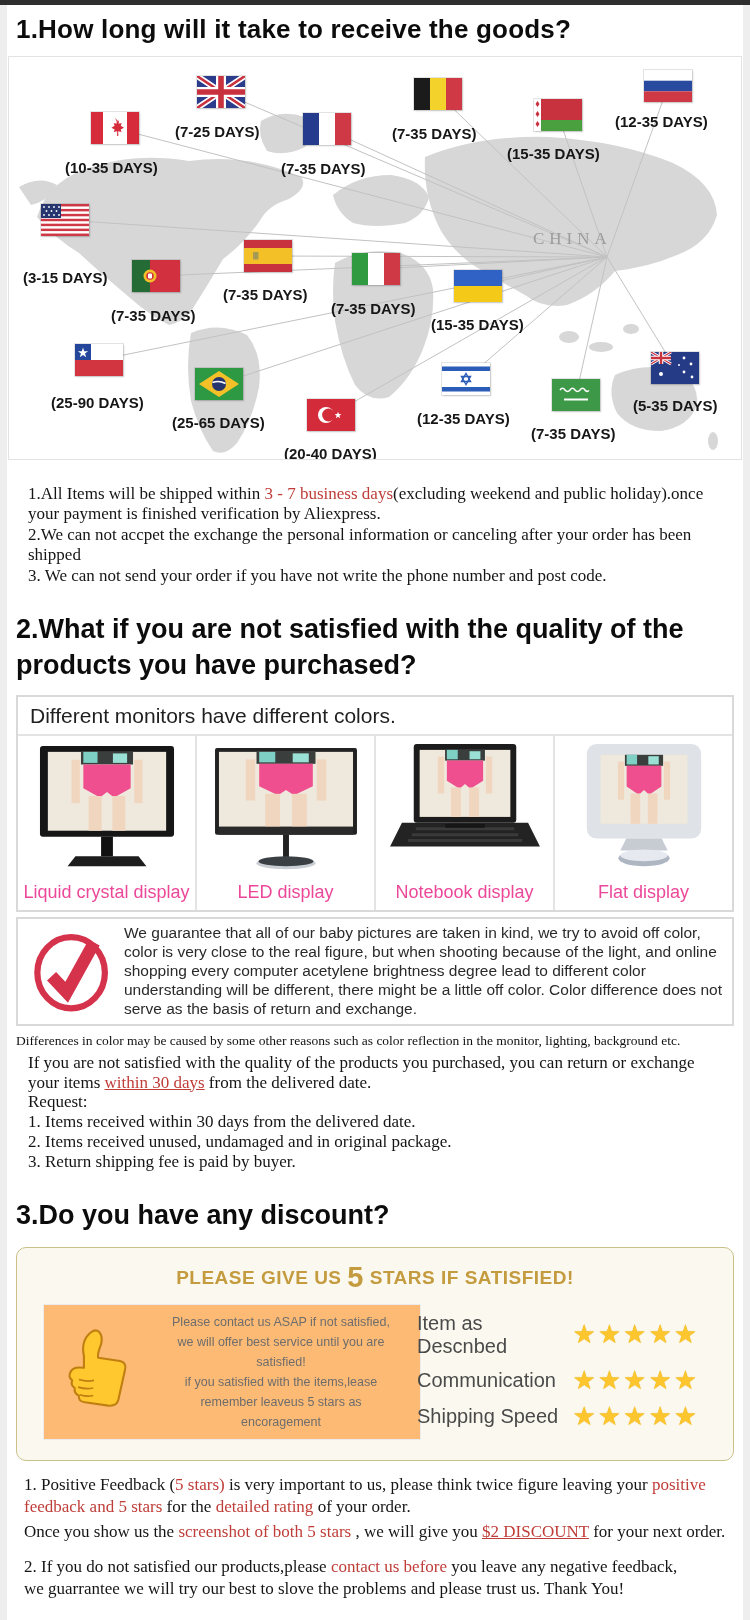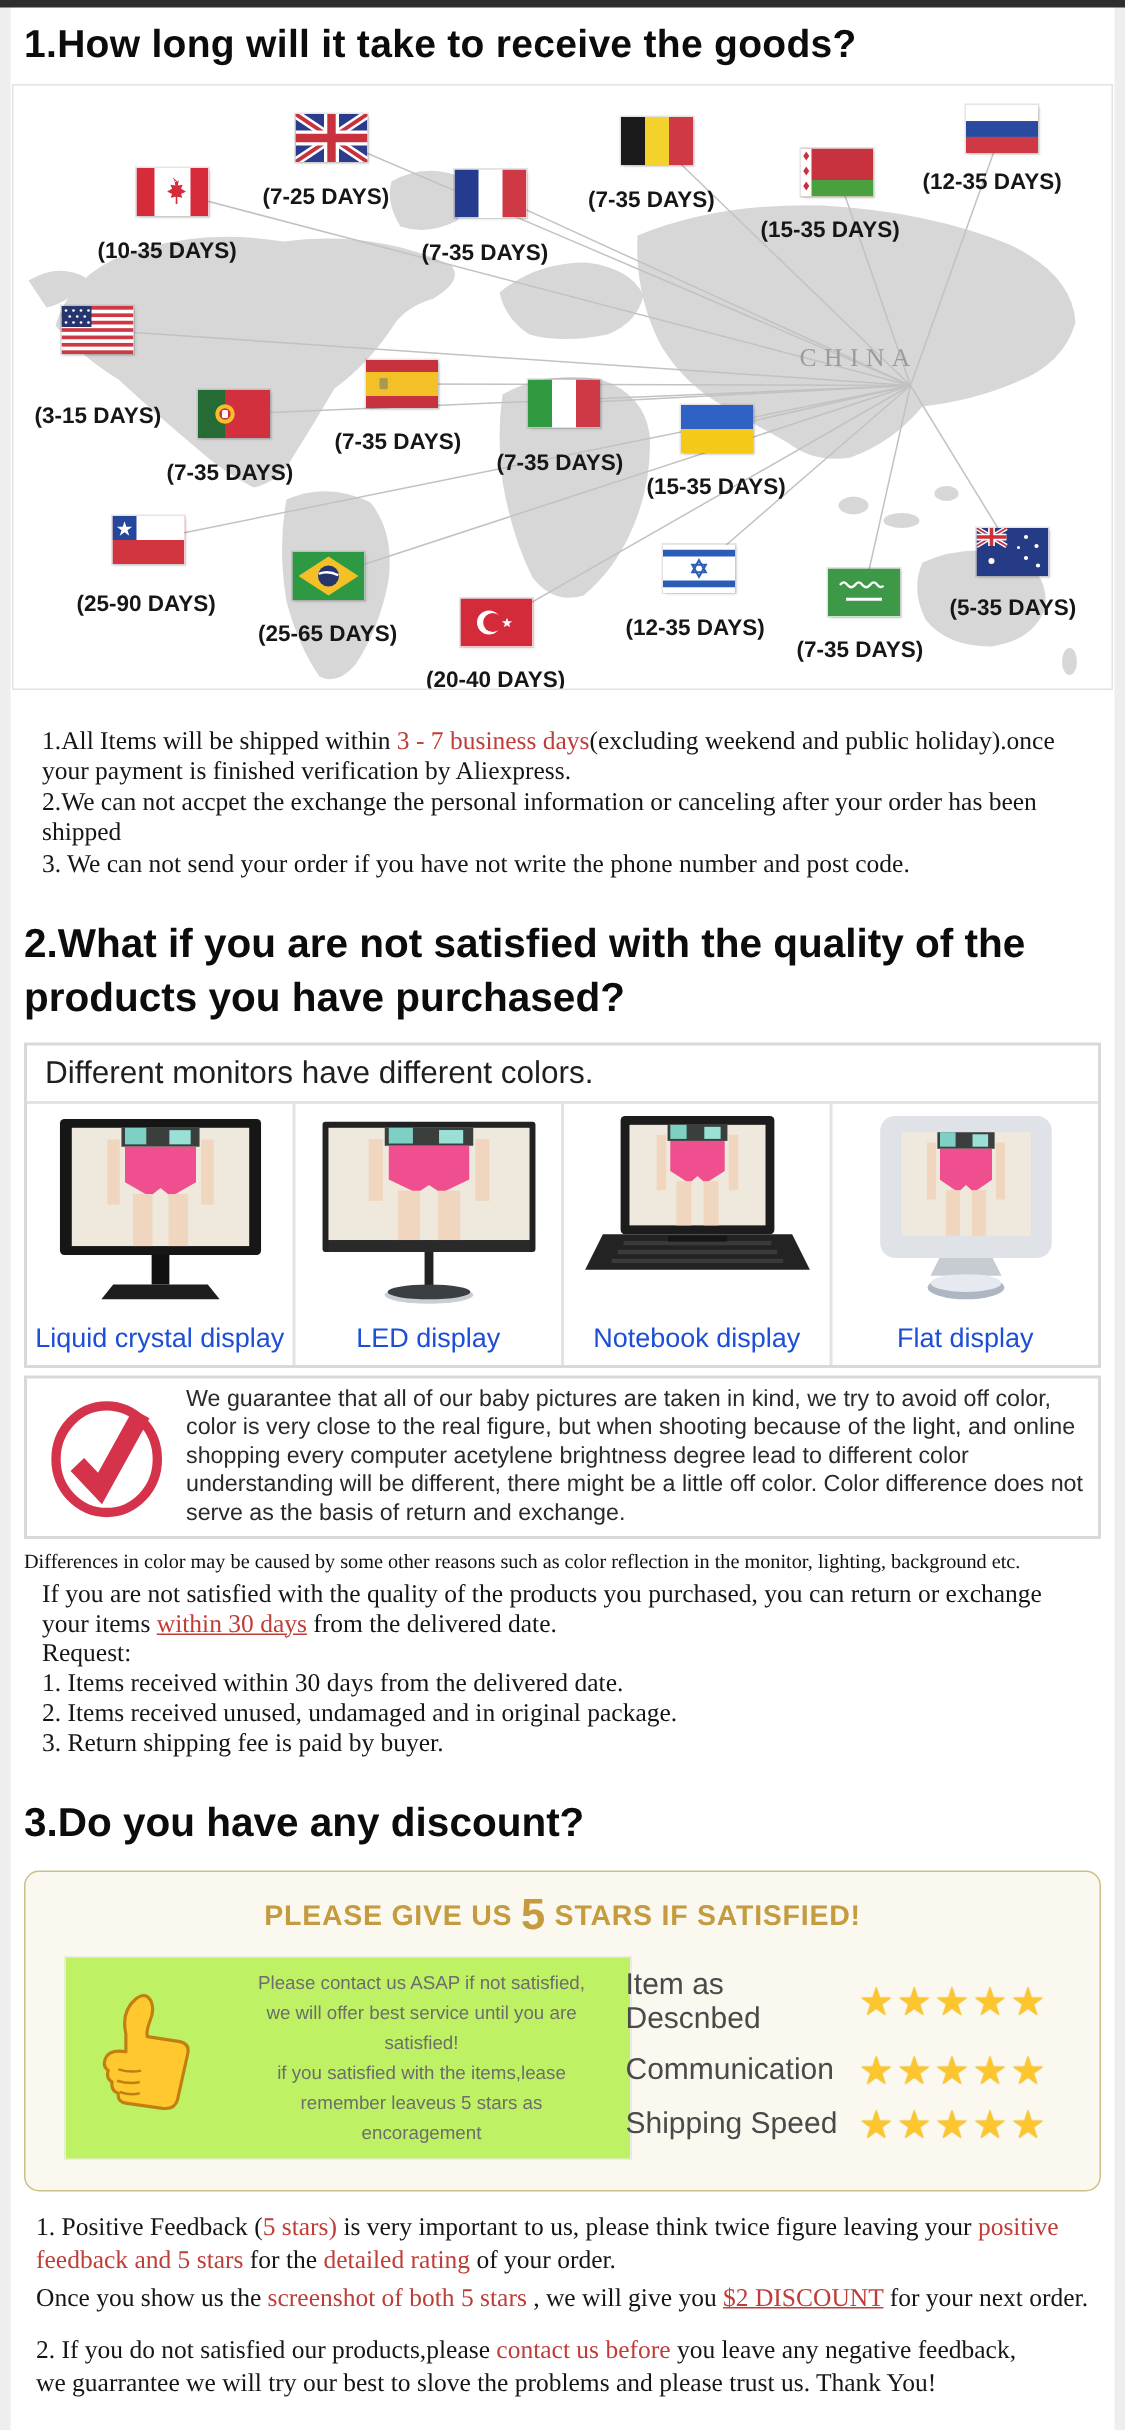--- a/index.html
+++ b/index.html
@@ -32,40 +32,40 @@
   .red-u{color:#bf3d38;text-decoration:underline;}
 
   
   .monitor-box{position:relative;z-index:2;margin:12px 16px 0 16px;border:2px solid #d9d9d9;background:#fff;}
   .monitor-header{font-family:"Liberation Sans",sans-serif;font-size:21px;color:#1f1f1f;
                   padding:7px 12px 6px 12px;}
   .monitor-grid{display:flex;border-top:2px solid #e3e3e3;}
   .monitor-cell{flex:1;border-left:2px solid #e3e3e3;text-align:center;padding:6px 2px 4px 2px;}
   .monitor-cell:first-child{border-left:none;}
   .monitor-art svg{width:158px;height:138px;display:block;margin:0 auto;}
-  .monitor-label{font-family:"Liberation Sans",sans-serif;font-size:18px;color:#1d4ed8;padding:2px 0 3px 0;}
+  .monitor-label{font-family:"Liberation Sans",sans-serif;font-size:18px;color:#ec4899;padding:2px 0 3px 0;}
 
   
   .guarantee{position:relative;z-index:2;margin:5px 16px 0 16px;border:2px solid #d9d9d9;background:#fff;
              display:flex;align-items:center;gap:12px;padding:5px 8px 5px 14px;}
   .check-wrap{flex:0 0 80px;}
   .check-wrap svg{width:80px;height:84px;display:block;}
   .guarantee-text{font-family:"Liberation Sans",sans-serif;font-size:15.5px;line-height:1.22;color:#2a2a2a;}
 
   .fine-print{position:relative;z-index:2;margin:7px 16px 0 16px;font-size:13.5px;color:#101010;}
   .s2-paras{position:relative;z-index:2;margin:4px 28px 0 28px;font-size:17px;line-height:1.17;}
   .s2-paras p{margin:0;}
 
   
   .discount-box{position:relative;z-index:2;margin:13px 16px 0 16px;height:212px;
                 background:#fbf9ef;border:1px solid #c9c08a;border-radius:10px;}
   .discount-header{text-align:center;padding-top:13px;font-family:"Liberation Sans",sans-serif;
                    font-weight:bold;font-size:19px;color:#c49b3f;letter-spacing:.5px;}
   .discount-header .big5{font-size:29px;vertical-align:-3px;}
-  .thumb-panel{position:absolute;left:26px;top:56px;width:376px;height:134px;background:#bef264;
+  .thumb-panel{position:absolute;left:26px;top:56px;width:376px;height:134px;background:#fdba74;
                border:1px solid #ececec;display:flex;align-items:center;}
   .thumb-wrap{flex:0 0 96px;padding-left:8px;}
   .thumb-wrap svg{width:84px;height:104px;display:block;}
   .panel-lines{flex:1;text-align:center;font-family:"Liberation Sans",sans-serif;
                font-size:12.5px;color:#6d6d6d;line-height:1.6;padding-right:6px;}
   .ratings{position:absolute;right:34px;top:64px;width:282px;}
   .rating-row{display:flex;justify-content:space-between;align-items:center;margin-bottom:10px;}
   .rating-label{font-family:"Liberation Sans",sans-serif;font-size:20px;color:#4a4a4a;}
   .rating-stars{font-size:26px;letter-spacing:2px;line-height:1;
                 text-shadow:0 0 1px #d9a400;}

